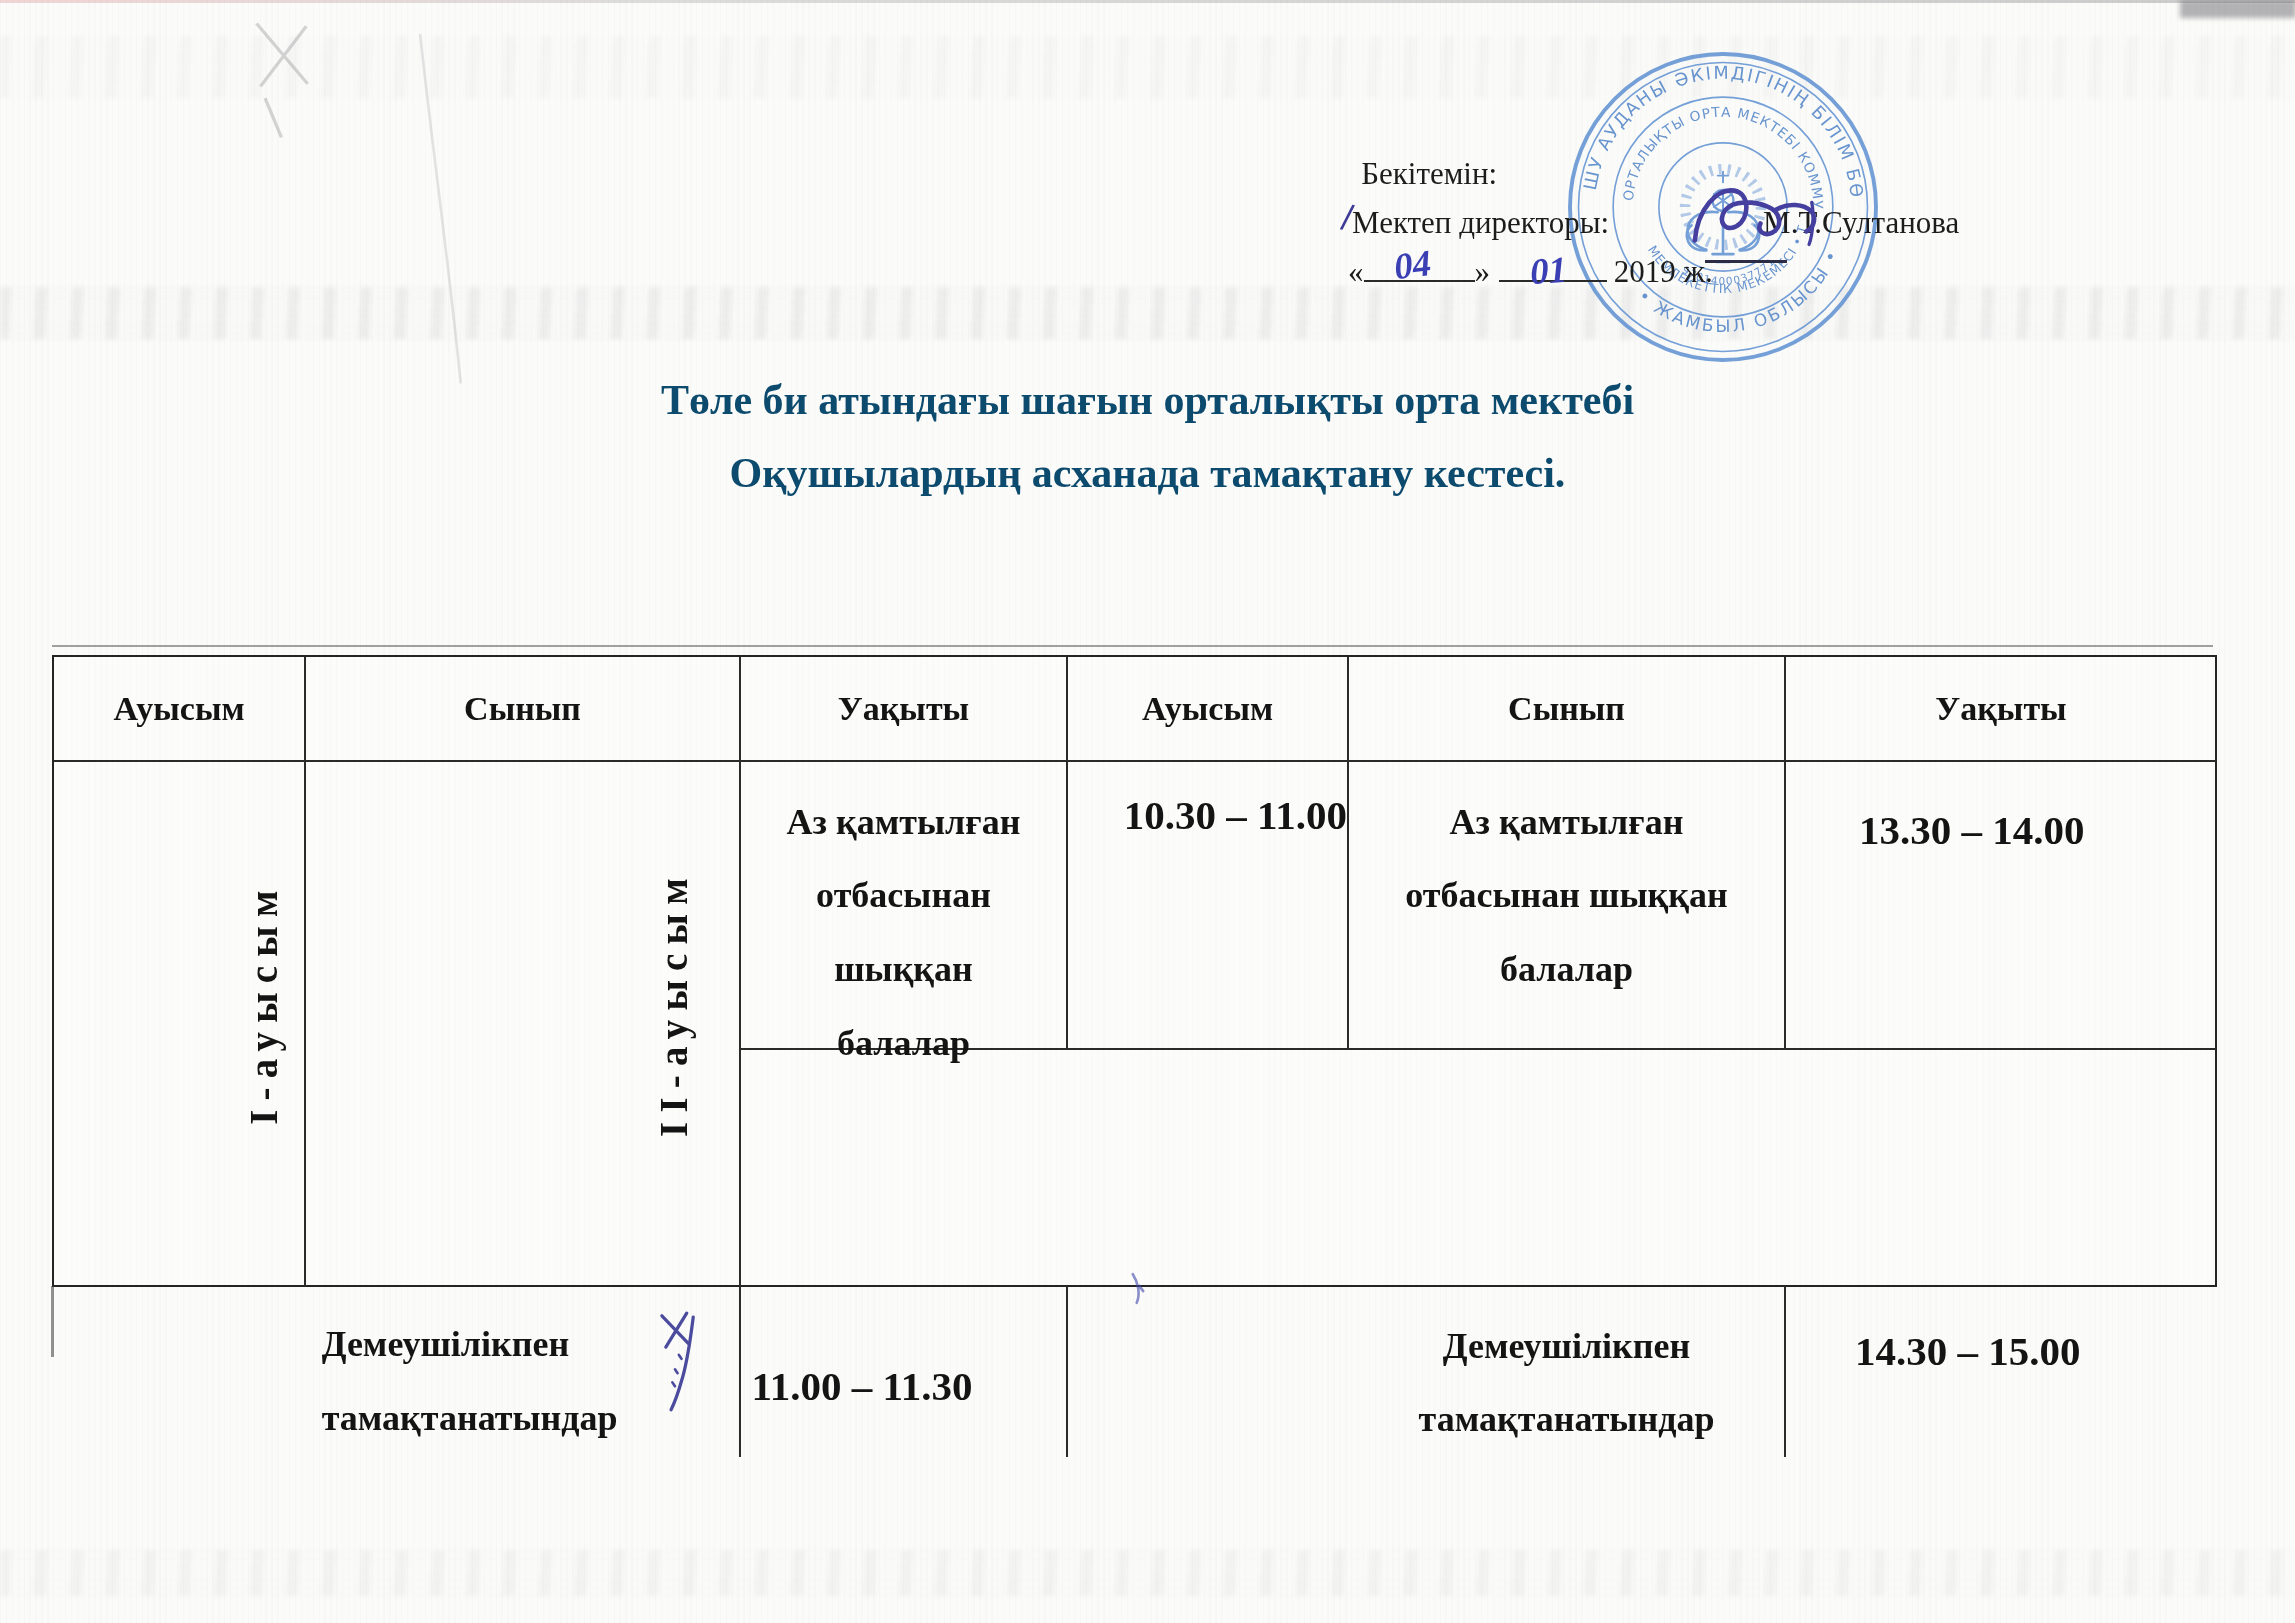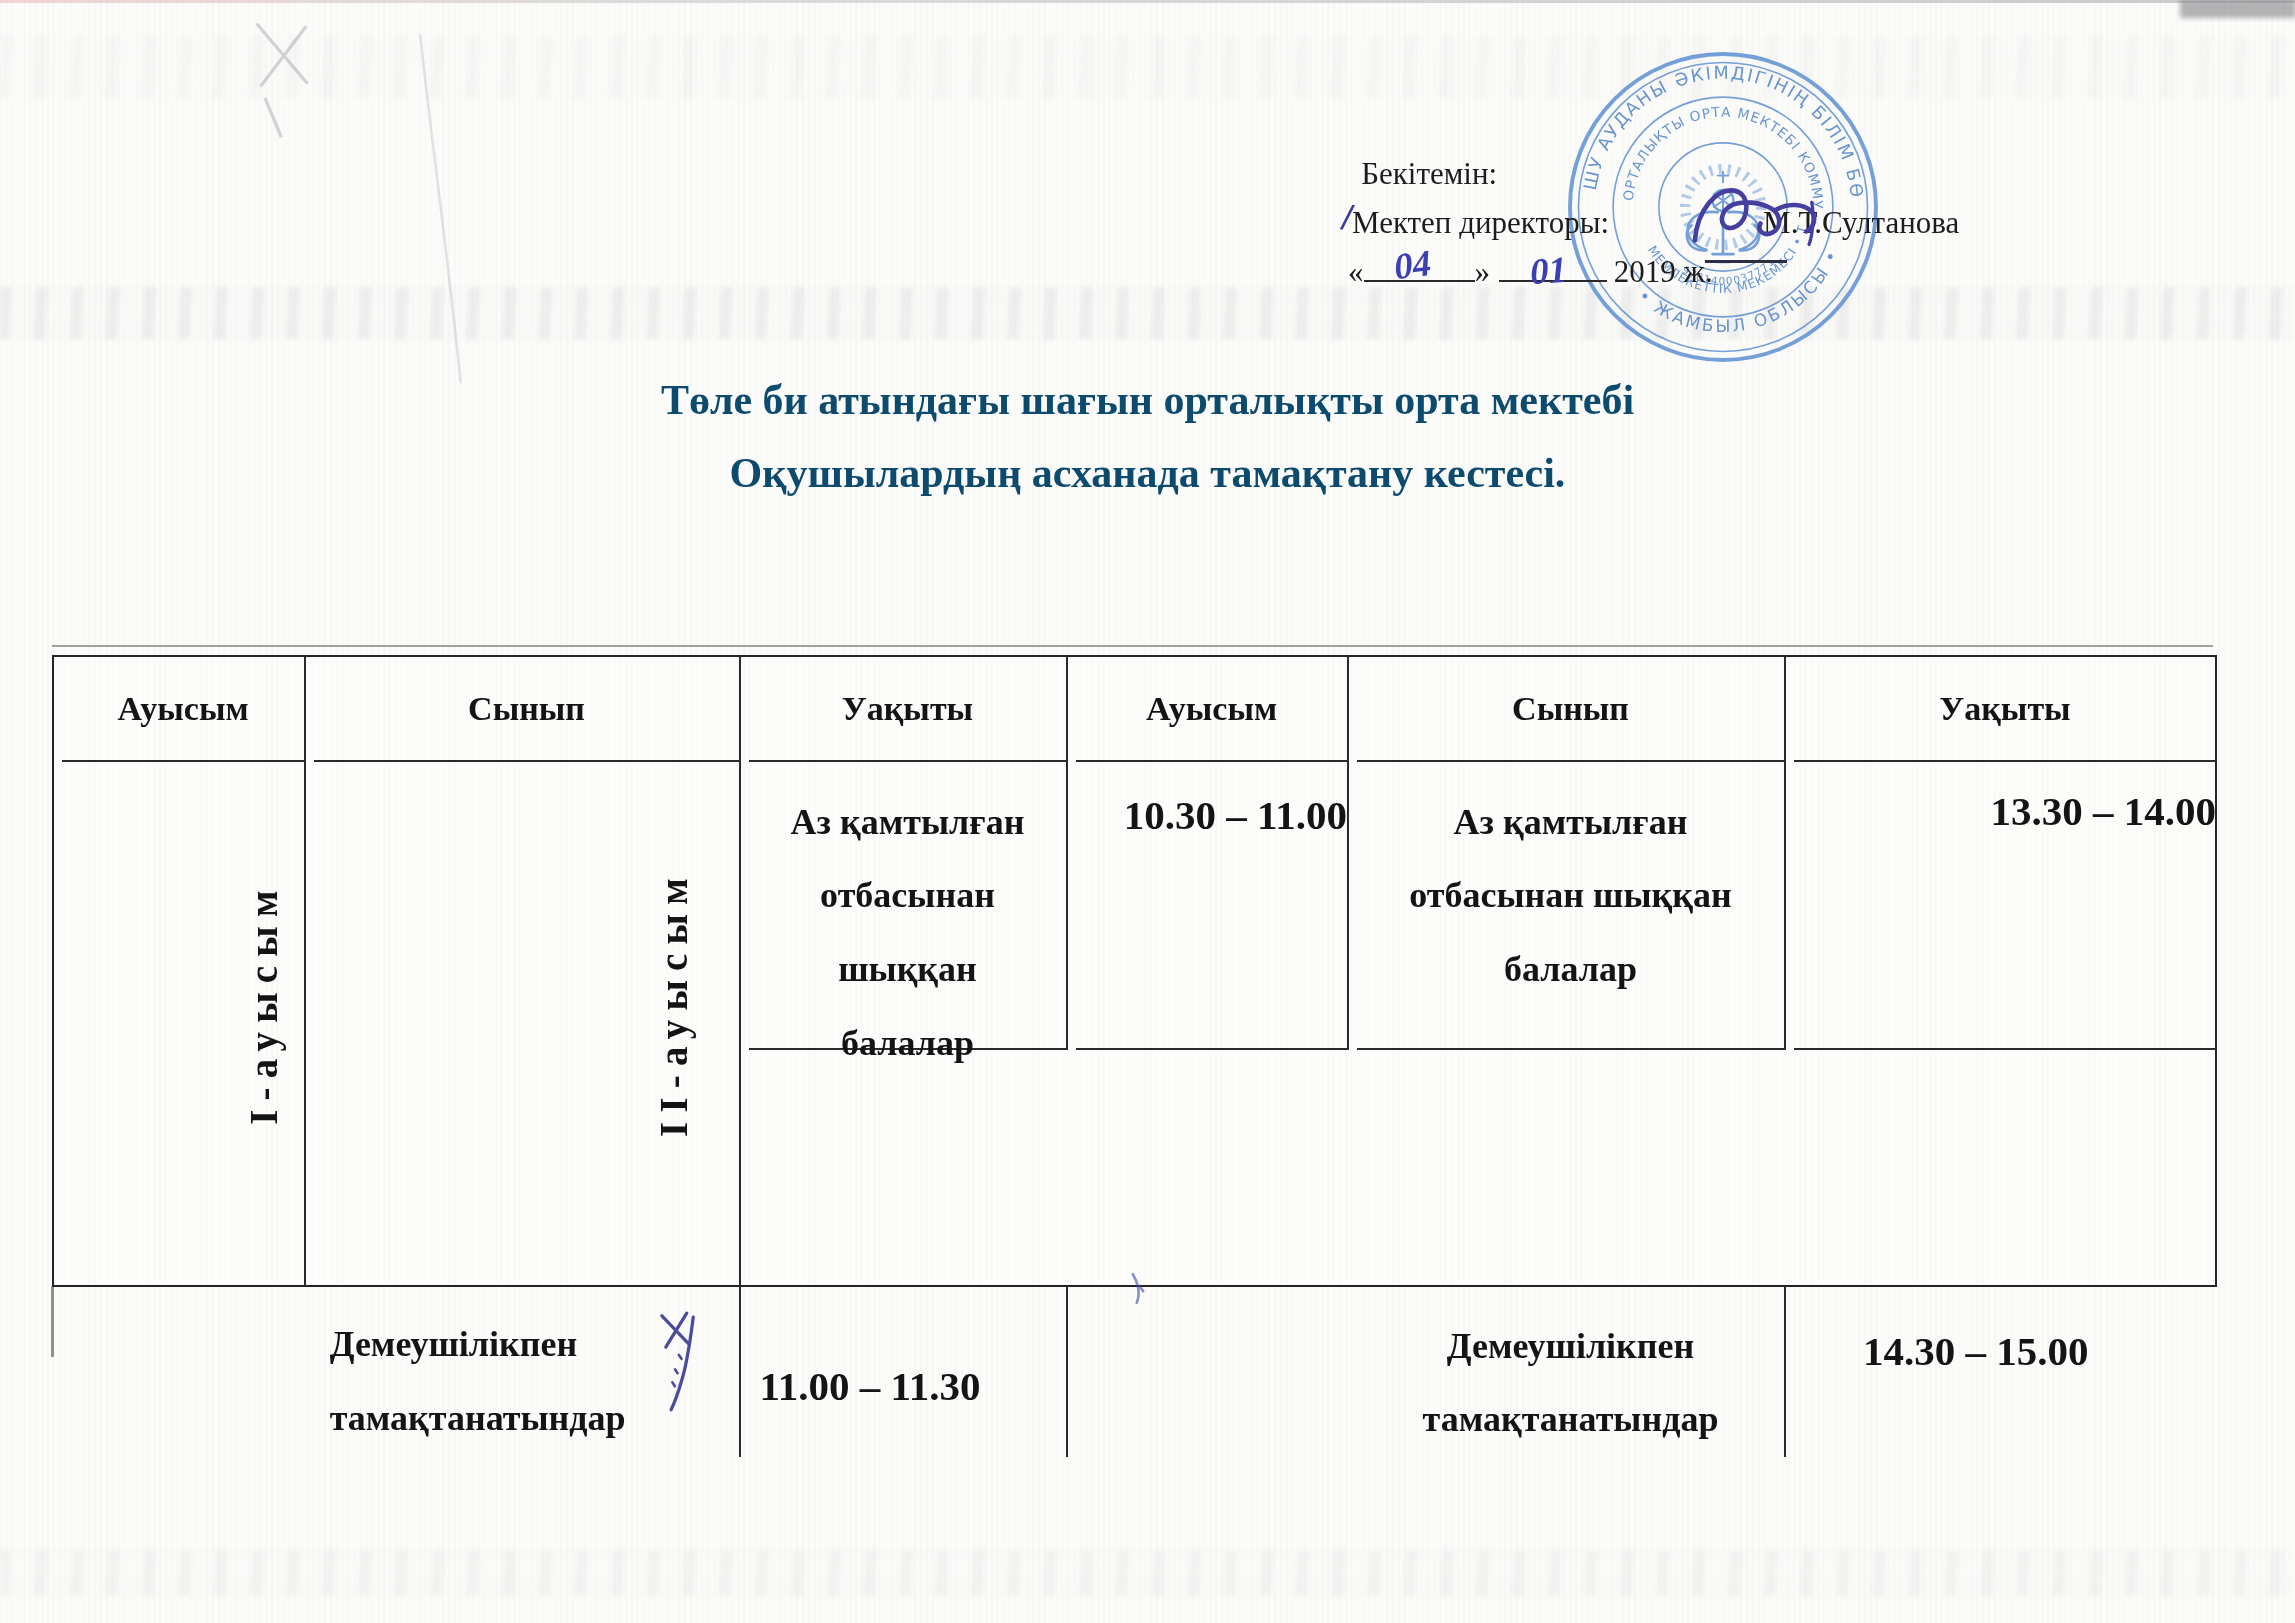--- a/index.html
+++ b/index.html
@@ -70,38 +70,38 @@
   .doc-table{
     position:absolute; left:52px; top:655px; z-index:3;
     width:2161px; height:628px;
     display:grid;
     grid-template-columns:252px 435px 327px 281px 437px 430px;
     grid-template-rows:105px 288px 236px;
     border:2.6px solid #242424;
     background:rgba(255,255,255,.25);
     color:#141414;
   }
-  .cell{box-sizing:border-box; border-right:2px solid #2a2a2a; border-bottom:2px solid #2a2a2a; position:relative;margin-left:8px;}
+  .cell{box-sizing:border-box; border-right:2px solid #2a2a2a; border-bottom:2px solid #2a2a2a; position:relative;}
   .cell.last-col{border-right:none;}
   .cell.last-row{border-bottom:none;}
   .c-head{display:flex; align-items:center; justify-content:center; font-weight:bold; font-size:34px;}
   .c-shift{grid-row:2 / span 2; border-bottom:none;}
   .shift-label{
     position:absolute; top:46%; transform:translateY(-50%) rotate(180deg);
     writing-mode:vertical-rl; white-space:nowrap;
     font-weight:bold; font-size:39px; letter-spacing:9.2px;
   }
   .c-shift-1 .shift-label{right:18.3px;}
   .c-shift-2 .shift-label{right:43px;}
   .c-group{font-weight:bold; font-size:36px; line-height:2.05;}
   .c-group-center{text-align:center; padding:23.6px 34px 0;}
   .c-group-left{text-align:left; padding:22px 15.7px 0 15.7px;}
   .c-time{font-weight:bold; font-size:41px; white-space:nowrap;}
   .t-row1-left {padding:29px 0 0 10.5px;text-align:right;}
-  .t-row1-right{padding:25px 0 0 73px;text-align:right;}
+  .t-row1-right{padding:44px 0 0 73px;}
   .t-row2-left {padding:76px 0 0 10.5px;}
   .t-row2-right{padding:41px 0 0 69px;}
 
   .below-table-line{position:absolute; left:51px; top:1286px; width:2.6px; height:71px; background:#3a3a3a; opacity:.55; z-index:3;}
   .pencil-marks{position:absolute; left:0; top:0; z-index:1;}
   .table-scribble{position:absolute; right:18.3px; top:18.3px; width:79px; height:111px;}
   .blue-dot-mark{position:absolute; left:1125px; top:1269px; width:26px; height:39px; z-index:4;}
 </style>
 </head>
 <body>

